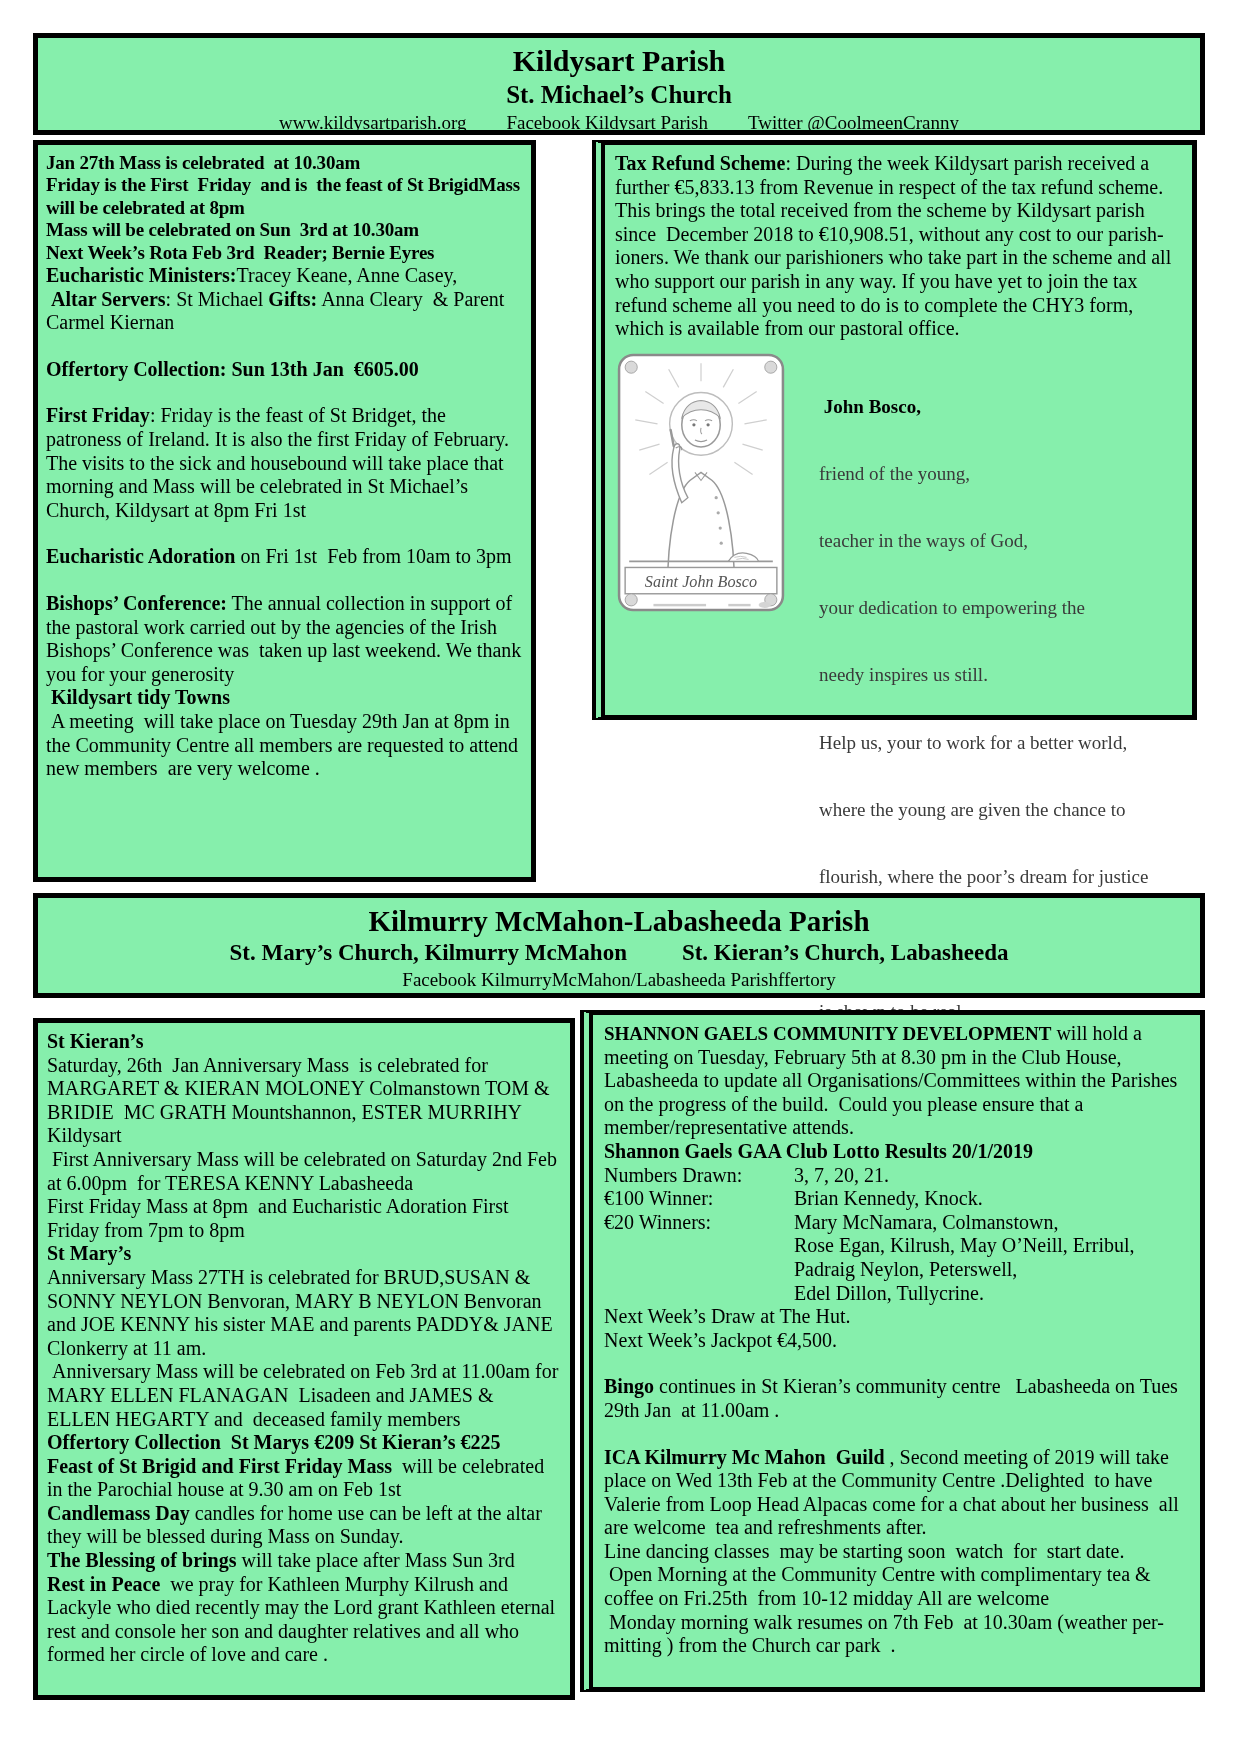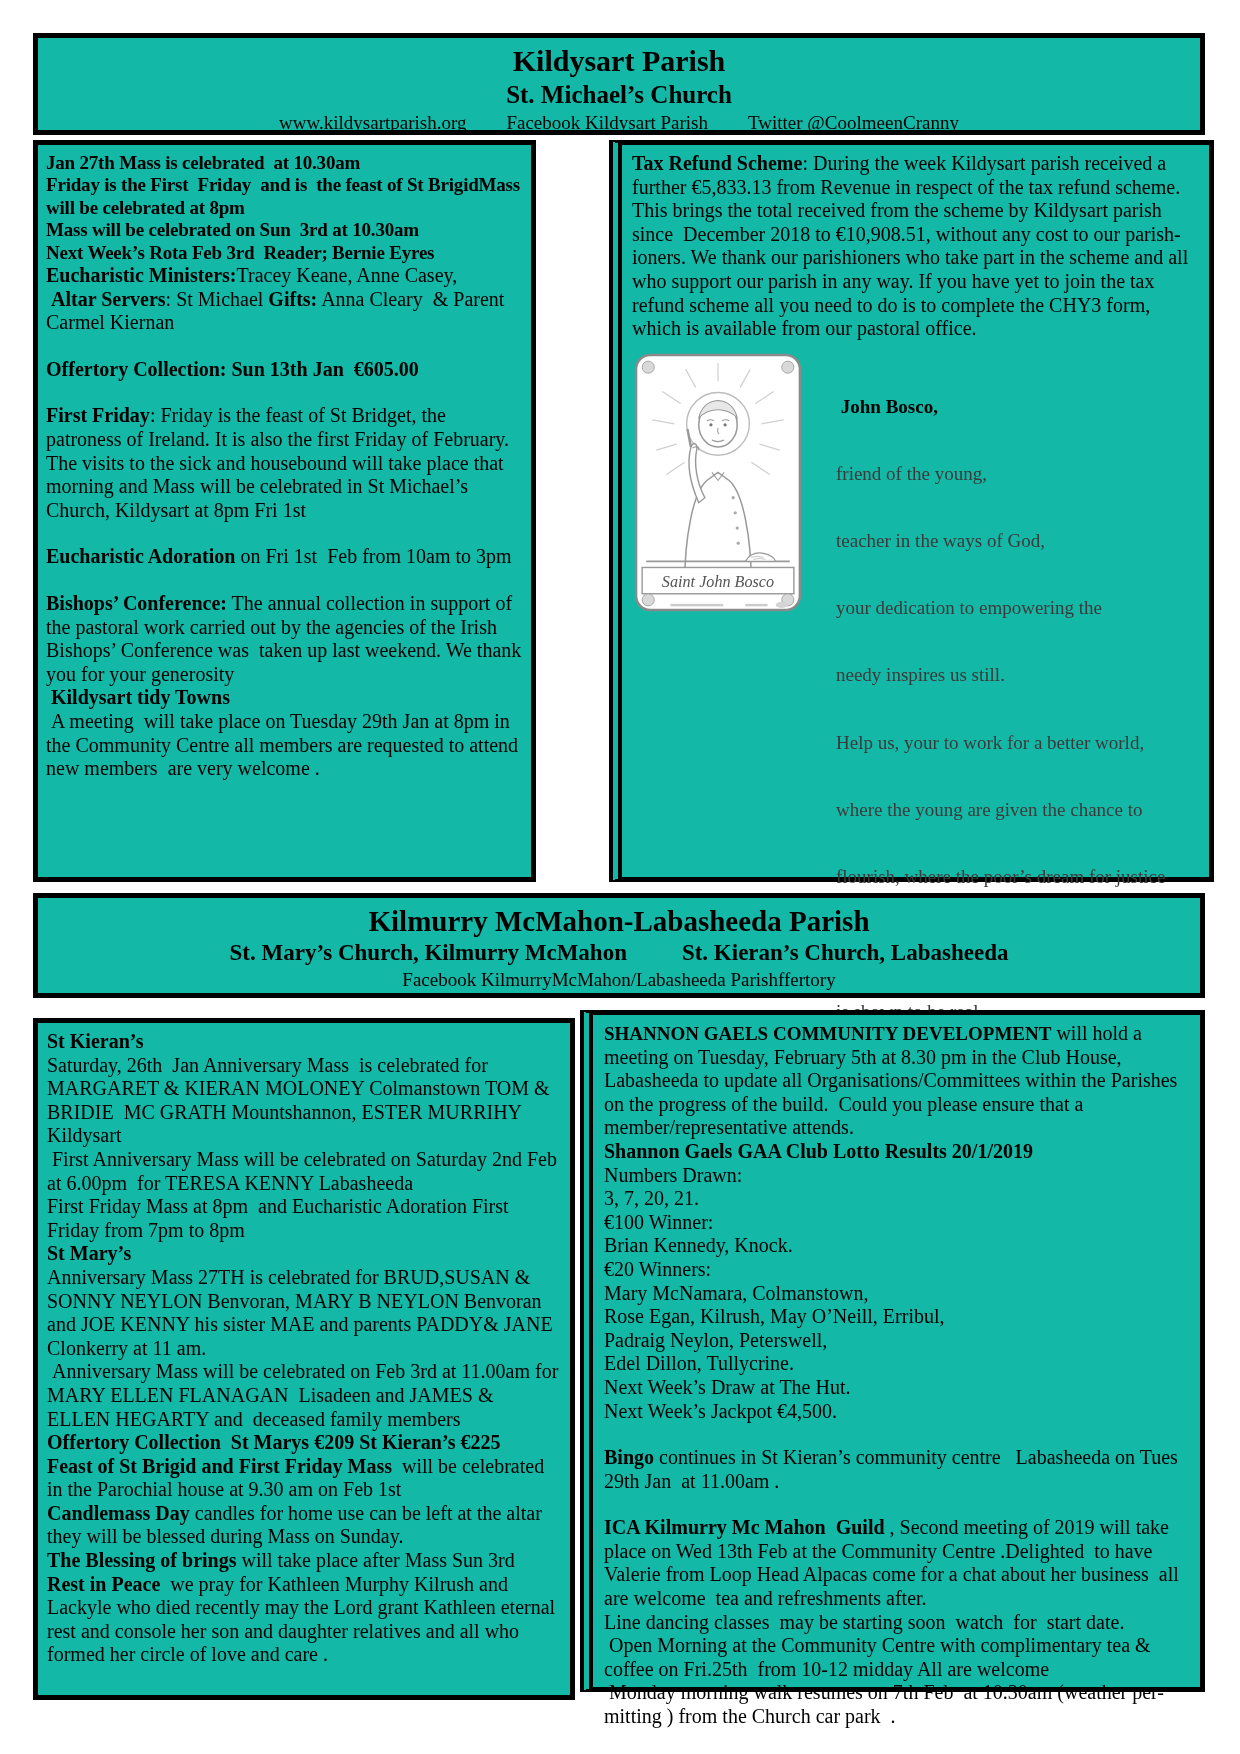--- a/index.html
+++ b/index.html
@@ -1,60 +1,60 @@
 <!DOCTYPE html>
 <html><head>
 <meta charset="utf-8">
 <style>
   html,body{margin:0;padding:0;background:#fff;}
   body{
     width:1240px;height:1754px;position:relative;
     font-family:"Liberation Serif","DejaVu Serif",serif;
     color:#000;
   }
-  .box{position:absolute;background:#14b8a6;border:5px solid #000;box-sizing:border-box;}
+  .box{position:absolute;background:#86efac;border:5px solid #000;box-sizing:border-box;}
   .dbl-left{border-left:13px double #000;}
   .center{text-align:center;}
   .b{font-weight:bold;}
   .line{white-space:pre;line-height:1.18;}
   .p{white-space:pre-wrap;line-height:1.18;margin:0;}
   .gap{height:23px;}
 
   
   #hdr{left:33px;top:33px;width:1172px;height:102px;padding-top:4px;}
   #hdr .t1{font-size:30px;font-weight:bold;line-height:1.25;}
   #hdr .t2{font-size:25px;font-weight:bold;line-height:1.2;}
   #hdr .t3{font-size:19px;line-height:1.4;}
   #hdr .t3 span{margin:0 20px;}
 
   
   #tlbox{left:33px;top:140px;width:503px;height:742px;padding:7px 8px;font-size:20px;}
   #tlbox .rota{font-size:19px;letter-spacing:-0.2px;}
 
   
-  #trbox{left:609px;top:140px;width:605px;height:742px;padding:7px 10px;font-size:20px;}
+  #trbox{left:592px;top:140px;width:605px;height:580px;padding:7px 10px;font-size:20px;}
   .bosco-row{display:flex;margin-top:10px;}
   .bosco-fig{flex:none;width:172px;}
   .prayer{margin-left:32px;font-size:19px;line-height:1.18;color:#3a3a3a;white-space:pre-wrap;}
   .prayer .first{color:#000;font-weight:bold;}
   .feast{margin-top:30px;white-space:pre-wrap;line-height:1.2;}
   .feast-lead{font-weight:bold;font-size:24px;}
 
   
   #kbbox{left:33px;top:893px;width:1172px;height:105px;padding-top:5px;}
   #kbbox .t1{font-size:29px;font-weight:bold;line-height:1.25;}
   #kbbox .t2{font-size:23px;font-weight:bold;line-height:1.25;}
   #kbbox .t2 .c2{margin-left:55px;}
   #kbbox .t3{font-size:19px;line-height:1.3;}
 
   
   #blbox{left:33px;top:1018px;width:542px;height:682px;padding:7px 9px;font-size:20px;}
   #brbox{left:580px;top:1010px;width:625px;height:682px;padding:7px 11px;font-size:20px;}
   .sg-lead{font-weight:bold;font-size:19px;}
-  .lotto-row{display:flex;line-height:1.18;flex-direction:column;}
+  .lotto-row{display:flex;line-height:1.18;}
   .lotto-row .lbl{flex:none;width:190px;white-space:pre;}
   .lotto-row .val{white-space:pre;}
 
   svg text{font-family:"Liberation Serif","DejaVu Serif",serif;}
 </style>
 </head>
 <body>
 
 <div class="box center" id="hdr">
   <div class="t1">Kildysart Parish</div>

